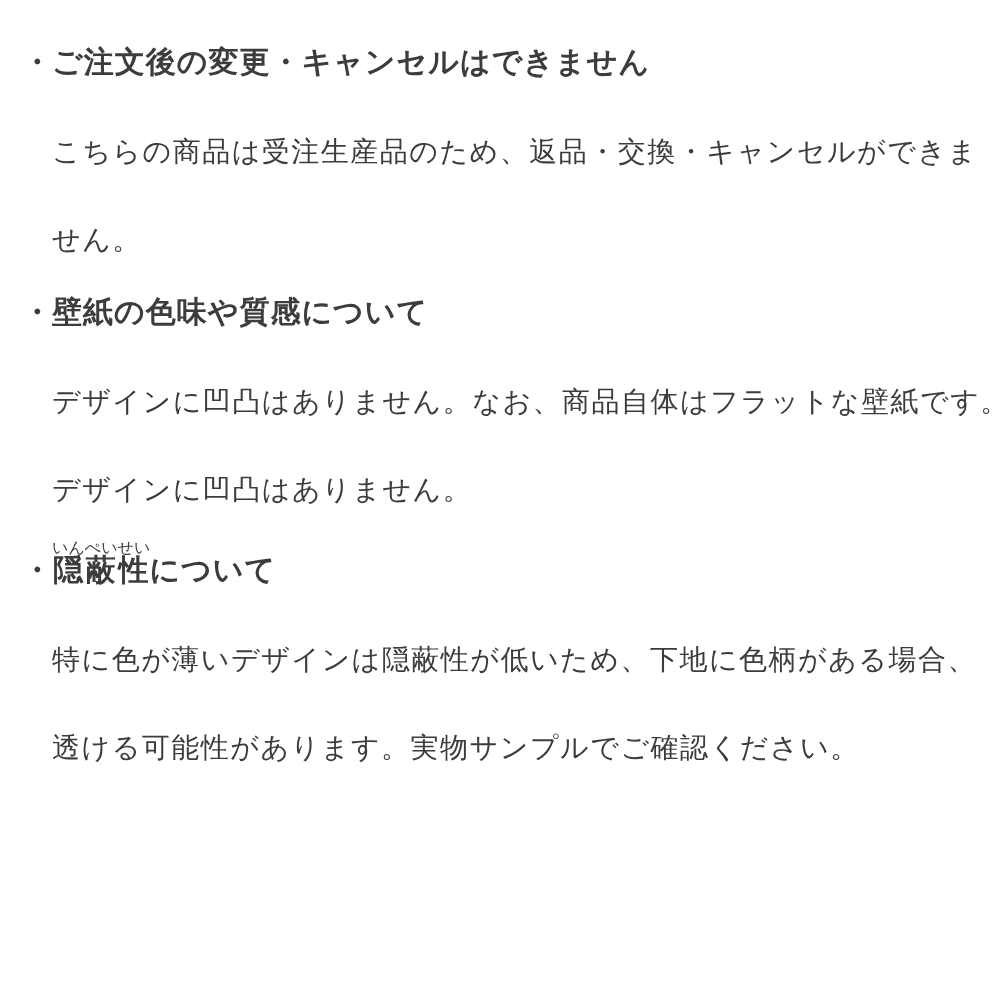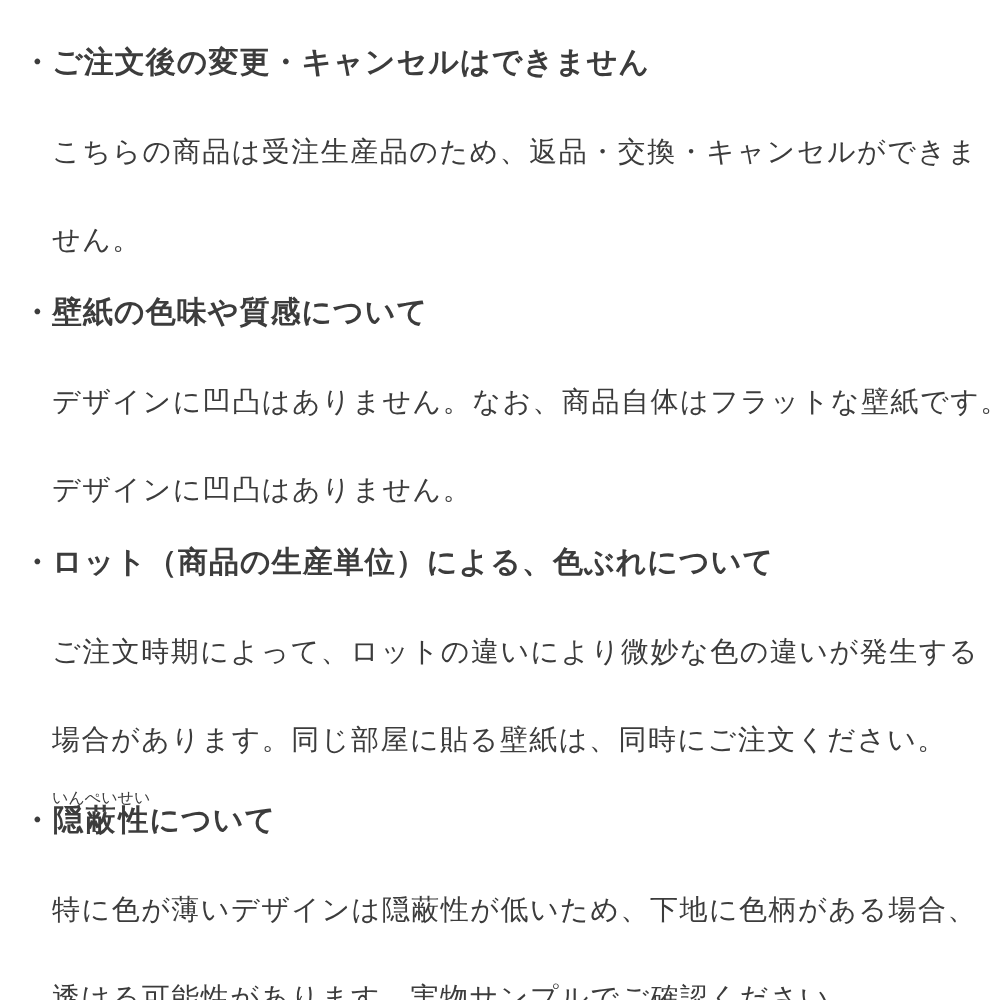--- a/index.html
+++ b/index.html
@@ -70,29 +70,20 @@
   <div class="section">
     <div class="heading">
       <span class="bullet">・</span><span>壁紙の色味や質感について</span>
     </div>
     <div class="body-text">
       <div class="body-line">デザインに凹凸はありません。なお、商品自体はフラットな壁紙です。</div>
       <div class="body-line">デザインに凹凸はありません。</div>
     </div>
   </div>
 
-  <div class="section">
-    <div class="heading">
-      <span class="bullet">・</span><span>ロット（商品の生産単位）による、色ぶれについて</span>
-    </div>
-    <div class="body-text">
-      <div class="body-line">ご注文時期によって、ロットの違いにより微妙な色の違いが発生する</div>
-      <div class="body-line">場合があります。同じ部屋に貼る壁紙は、同時にご注文ください。</div>
-    </div>
-  </div>
 
   <div class="section">
     <div class="heading">
       <span class="bullet">・</span><ruby><span>隠蔽性</span><rt>いんぺいせい</rt></ruby><span>について</span>
     </div>
     <div class="body-text">
       <div class="body-line">特に色が薄いデザインは隠蔽性が低いため、下地に色柄がある場合、</div>
       <div class="body-line">透ける可能性があります。実物サンプルでご確認ください。</div>
     </div>
   </div>

